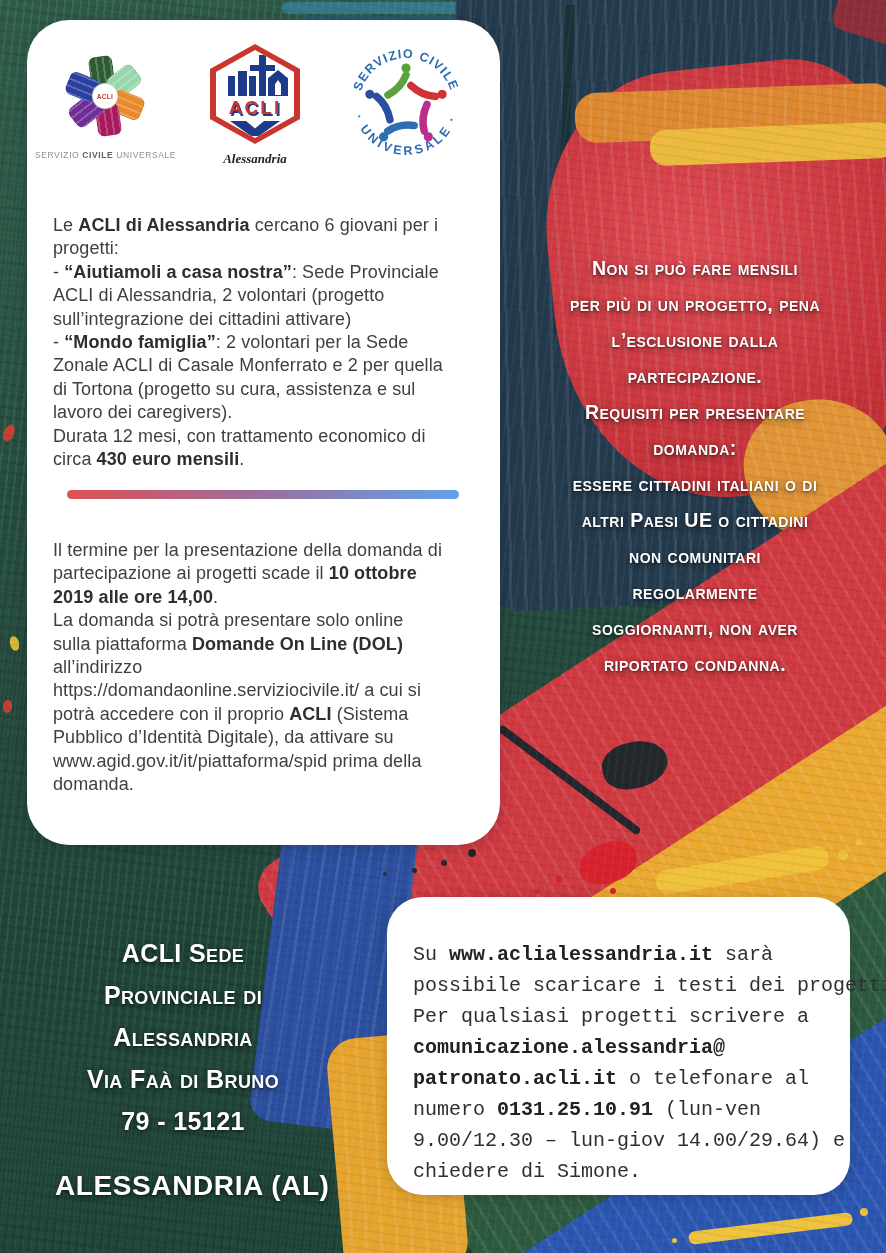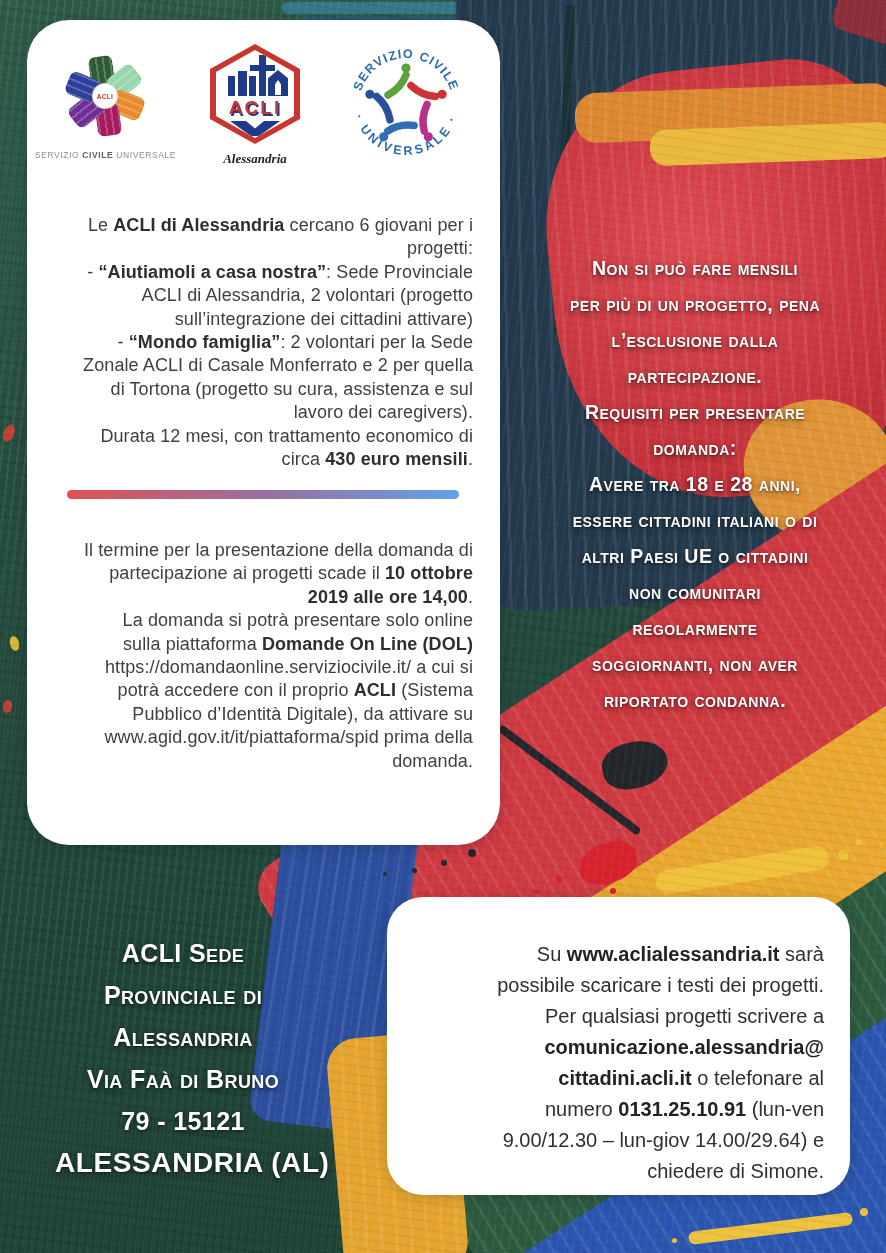--- a/index.html
+++ b/index.html
@@ -83,42 +83,42 @@
       clip-path:polygon(50% 0,100% 28%,100% 100%,0 100%,0 28%);}
   .acli-word{left:0;right:0;top:47px;background:none !important;text-align:center;
       font-size:19px;font-weight:800;color:#c8362e;letter-spacing:2px;
       text-shadow:1.5px 1.5px 0 #1e3a8a;}
   .chev{left:14px;top:71px;width:50px;height:15px;
       clip-path:polygon(0 0,32% 0,50% 50%,68% 0,100% 0,58% 100%,42% 100%);}
   .acli-caption{margin-top:7px;font:italic 700 13px "Liberation Serif",serif;color:#222;}
   .logo-scu{position:absolute;left:318px;top:22px;width:122px;height:122px;}
   .logo-scu text{font-family:"Liberation Sans",sans-serif;font-weight:bold;fill:#2a6cb0;}
   
-  .textblock{position:absolute;left:26px;width:420px;text-align:right;color:#3f3f3f;}
+  .textblock{position:absolute;left:26px;width:420px;text-align:left;color:#3f3f3f;}
   .textblock .ln{white-space:nowrap;}
   .p1block{top:194px;font-size:18px;line-height:23.4px;letter-spacing:.1px;}
   .p2block{top:519px;font-size:18px;line-height:23.4px;letter-spacing:.1px;}
   .textblock b{font-weight:700;color:#2e2e2e;}
   .divider{position:absolute;left:40px;top:470px;width:392px;height:9px;border-radius:5px;
       background:linear-gradient(90deg,#df5152,#9a6f9f 50%,#61a2e8);}
   
-  .contactblock{position:absolute;left:26px;top:42px;width:411px;text-align:right;
-      font-size:20px;line-height:31px;color:#2f2f2f;}
+  .contactblock{position:absolute;left:26px;top:42px;width:411px;text-align:left;
+      font-size:20px;line-height:31px;color:#2f2f2f;font-family:Liberation Mono, monospace;}
   .contactblock .ln{white-space:nowrap;}
   .contactblock b{font-weight:700;color:#222;}
   
   .right-text{position:absolute;left:520px;top:250px;width:350px;z-index:3;text-align:center;
       font-variant:small-caps;font-weight:700;font-size:19.5px;line-height:36px;letter-spacing:.5px;color:#fff;
       text-shadow:0 2px 7px rgba(0,0,0,.5),0 1px 2px rgba(0,0,0,.4);}
   .right-text .ln{white-space:nowrap;}
   .address{position:absolute;left:55px;top:932px;width:256px;z-index:3;text-align:center;
       font-variant:small-caps;font-weight:700;font-size:25px;line-height:42px;letter-spacing:.4px;color:#fff;
       text-shadow:0 2px 7px rgba(0,0,0,.5),0 1px 2px rgba(0,0,0,.4);}
   .address .ln{white-space:nowrap;}
-  .address .ln:last-child{font-variant:normal;font-size:28px;letter-spacing:.6px;}
+  .address .ln:last-child{font-variant:normal;font-size:28px;letter-spacing:.6px;margin-top:23px;}
 </style>
 </head>
 <body>
 
 <div class="poster">
 
   <div class="bg">
     <div class="bg-base shape"></div>
     <div class="shape teal1"></div>
     <div class="shape teal2"></div>
@@ -238,36 +238,36 @@
       </div>
 
     <div class="divider"></div>
 
     <div class="textblock p2block">
         <div class="ln">Il termine per la presentazione della domanda di</div>
         <div class="ln">partecipazione ai progetti scade il <b>10 ottobre</b></div>
         <div class="ln"><b>2019 alle ore 14,00</b>.</div>
         <div class="ln">La domanda si potrà presentare solo online</div>
         <div class="ln">sulla piattaforma <b>Domande On Line (DOL)</b></div>
+        <div class="ln">all’indirizzo</div>
         <div class="ln">https://domandaonline.serviziocivile.it/ a cui si</div>
         <div class="ln">potrà accedere con il proprio <b>ACLI</b> (Sistema</div>
         <div class="ln">Pubblico d’Identità Digitale), da attivare su</div>
         <div class="ln">www.agid.gov.it/it/piattaforma/spid prima della</div>
         <div class="ln">domanda.</div>
       </div>
   </div>
 
   <div class="right-text">
       <div class="ln">Non si può fare mensili</div>
       <div class="ln">per più di un progetto, pena</div>
       <div class="ln">l’esclusione dalla</div>
       <div class="ln">partecipazione.</div>
       <div class="ln">Requisiti per presentare</div>
       <div class="ln">domanda:</div>
-      <div class="ln">Avere tra 18 e 28 anni,</div>
       <div class="ln">essere cittadini italiani o di</div>
       <div class="ln">altri Paesi UE o cittadini</div>
       <div class="ln">non comunitari</div>
       <div class="ln">regolarmente</div>
       <div class="ln">soggiornanti, non aver</div>
       <div class="ln">riportato condanna.</div>
     </div>
 
   <div class="address">
       <div class="ln">ACLI Sede</div>
@@ -277,20 +277,20 @@
       <div class="ln">79 - 15121</div>
       <div class="ln">ALESSANDRIA (AL)</div>
     </div>
 
   <div class="card card-contact">
     <div class="contactblock">
         <div class="ln">Su <b>www.aclialessandria.it</b> sarà</div>
         <div class="ln">possibile scaricare i testi dei progetti.</div>
         <div class="ln">Per qualsiasi progetti scrivere a</div>
         <div class="ln"><b>comunicazione.alessandria@</b></div>
-        <div class="ln"><b>cittadini.acli.it</b> o telefonare al</div>
+        <div class="ln"><b>patronato.acli.it</b> o telefonare al</div>
         <div class="ln">numero <b>0131.25.10.91</b> (lun-ven</div>
         <div class="ln">9.00/12.30 – lun-giov 14.00/29.64) e</div>
         <div class="ln">chiedere di Simone.</div>
       </div>
   </div>
 
 </div>
 
 </body></html>

